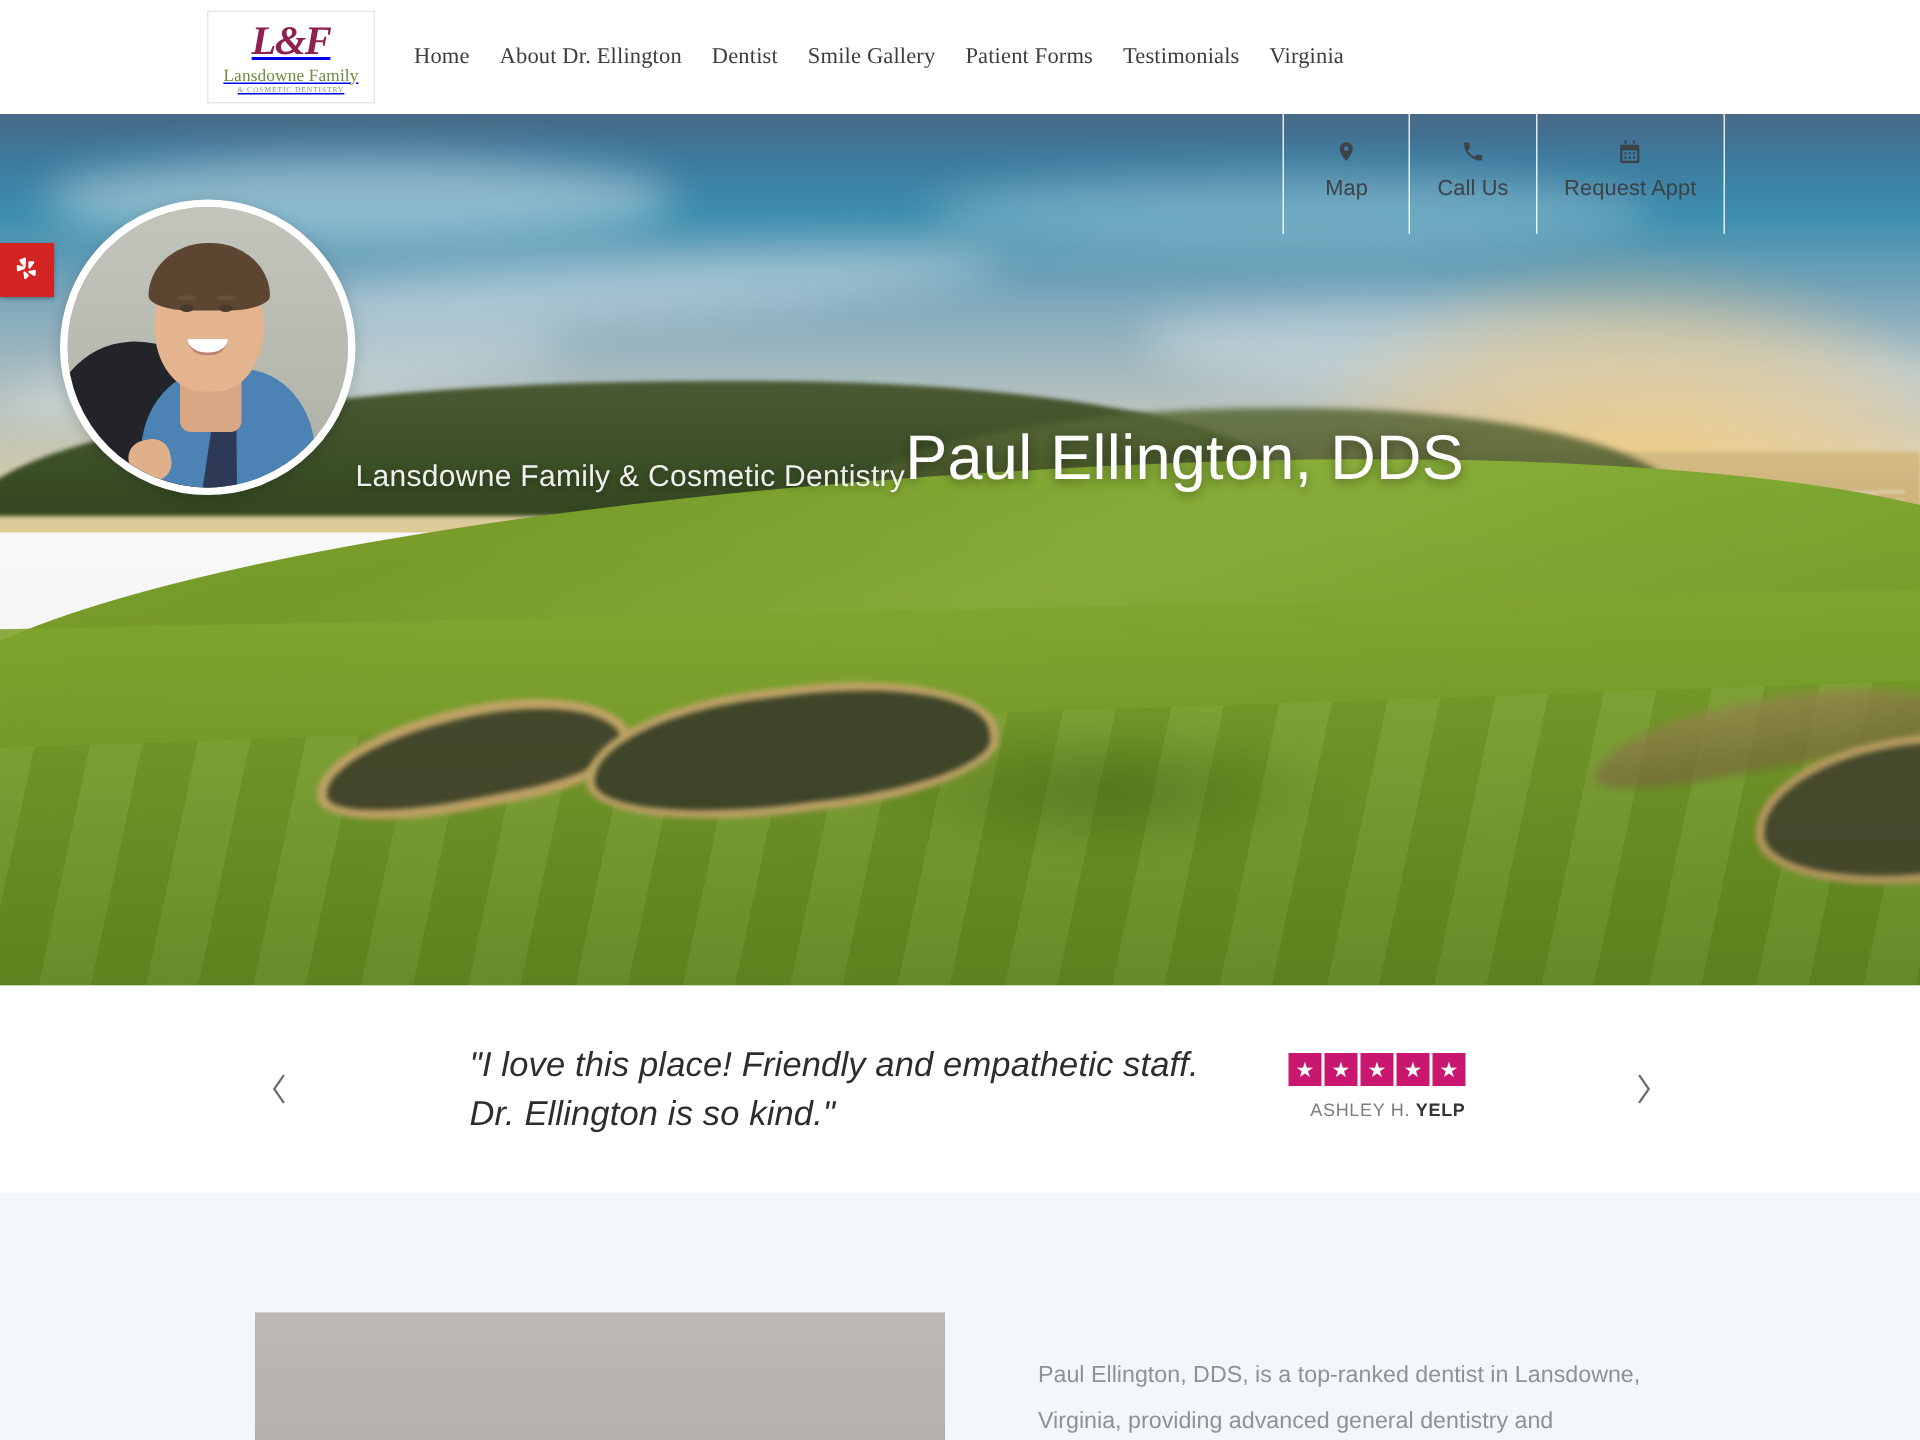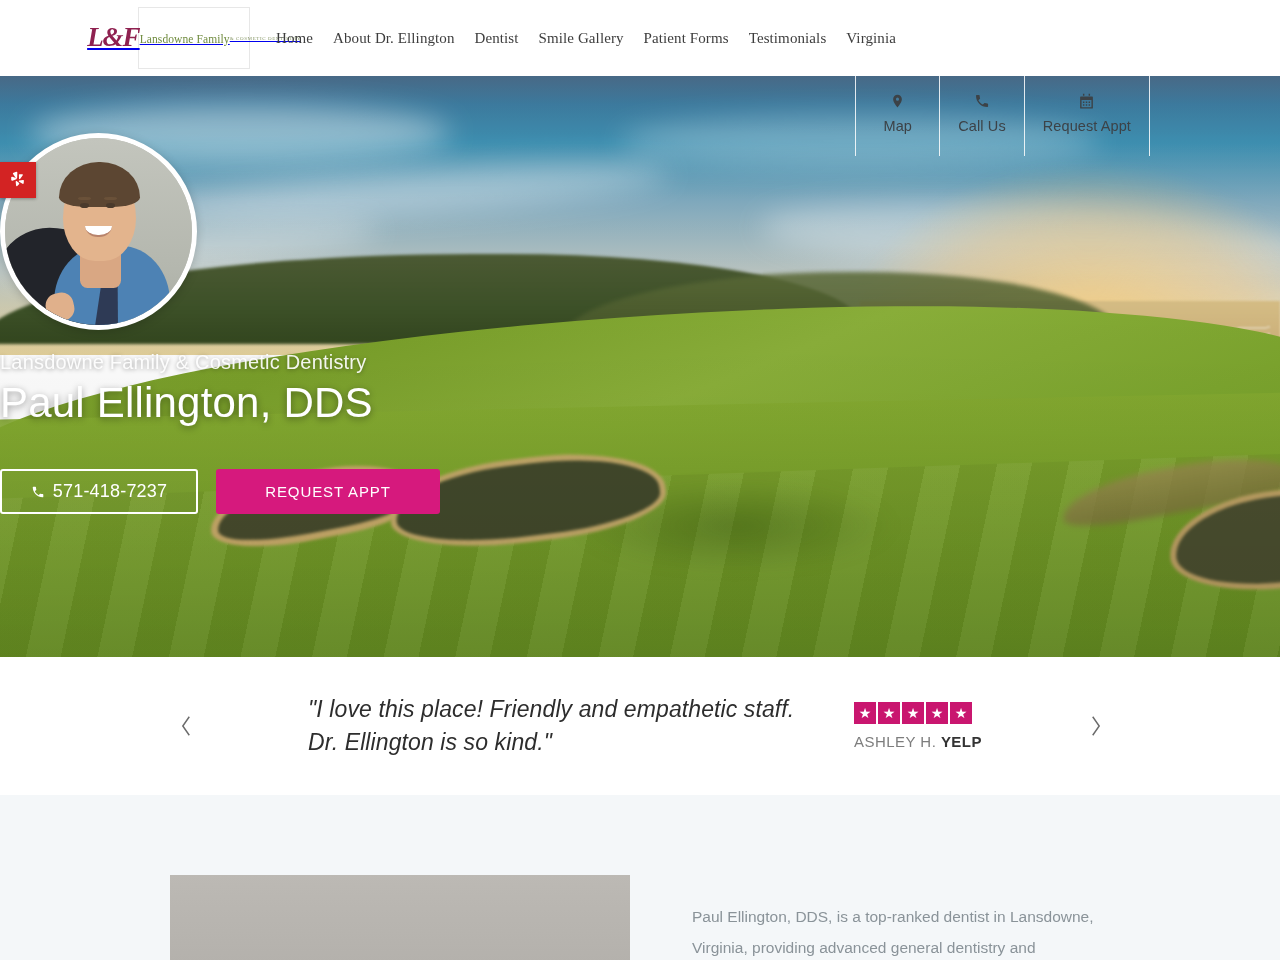--- a/index.html
+++ b/index.html
@@ -24,21 +24,21 @@
     align-items: center;
     z-index: 40;
   }
   .logo-box {
     width: 112px;
     height: 62px;
     margin-left: 138px;
     border: 1px solid #e7e7e7;
     background: #fff;
     display: flex;
-    flex-direction: row;
+    flex-direction: column;
     align-items: center;
     justify-content: center;
     padding-top: 2px;
     flex: 0 0 auto;
   }
   .logo-mono {
     font-family: "Liberation Serif", "DejaVu Serif", serif;
     color: #8f2150;
     font-size: 27px;
     line-height: 26px;
@@ -296,22 +296,23 @@
     letter-spacing: .1px;
     white-space: nowrap;
   }
 
   
   .hero-center {
     position: absolute;
     left: 0; right: 0; top: 0;
     z-index: 20;
     display: flex;
-    flex-direction: column;
-    align-items: flex-start;
+    flex-direction: row;
+    align-items: flex-end;
+    padding-left: 40px;
   }
   .doc-photo {
     margin-top: 57px;
     width: 197px; height: 197px;
     border-radius: 50%;
     border: 5px solid #ffffff;
     overflow: hidden;
     background: #b9bbb4;
     position: relative;
     box-shadow: 0 2px 10px rgba(0,0,0,.18);
@@ -471,21 +472,21 @@
   .review-meta { padding-top: 9px; }
   .stars { display: flex; gap: 2px; }
   .star-box {
     width: 22px; height: 22px;
     background: #c9166f;
     display: flex; align-items: center; justify-content: center;
   }
   .star-glyph { color: #fff; font-size: 14px; line-height: 14px; }
   .attribution {
     margin-top: 9px;
-    font-size: 15px;
+    font-size: 12px;
     color: #7d7d7d;
     letter-spacing: .45px;
     text-align: right;
   }
   .attribution b { color: #333; font-weight: 700; }
 
   
   .about-section {
     width: 1280px;
     height: 165px;
@@ -624,31 +625,20 @@
       <div class="dp-brow l"></div>
       <div class="dp-brow r"></div>
       <div class="dp-eye l"></div>
       <div class="dp-eye r"></div>
       <div class="dp-smile"></div>
       <div class="dp-hand"></div>
     </div>
     <div class="hero-eyebrow">Lansdowne Family &amp; Cosmetic Dentistry</div>
     <h1 class="hero-title">Paul Ellington, DDS</h1>
 
-    <div class="hero-ctas">
-      <a class="btn-phone" href="#">
-        <span>
-          <svg width="14" height="14" viewBox="0 0 24 24" fill="currentColor" style="display:block">
-            <path d="M6.6 10.8c1.4 2.8 3.8 5.1 6.6 6.6l2.2-2.2c.3-.3.7-.4 1-.2 1.2.4 2.4.6 3.7.6.6 0 1 .4 1 1V20c0 .6-.4 1-1 1C10.6 21 3 13.4 3 4c0-.6.4-1 1-1h3.5c.6 0 1 .4 1 1 0 1.3.2 2.5.6 3.7.1.3 0 .7-.2 1l-2.3 2.1z"></path>
-          </svg>
-        </span>
-        <span>571-418-7237</span>
-      </a>
-      <button class="btn-appt" type="button">REQUEST APPT</button>
-    </div>
   </div>
 </section>
 
 <section class="testimonial-band">
   <div class="car-arrow prev">
     <svg width="15" height="24" viewBox="0 0 16 26" fill="none" stroke="currentColor" stroke-width="1.6">
       <path d="M11 3 L4 13 L11 23"></path>
     </svg>
   </div>
 

